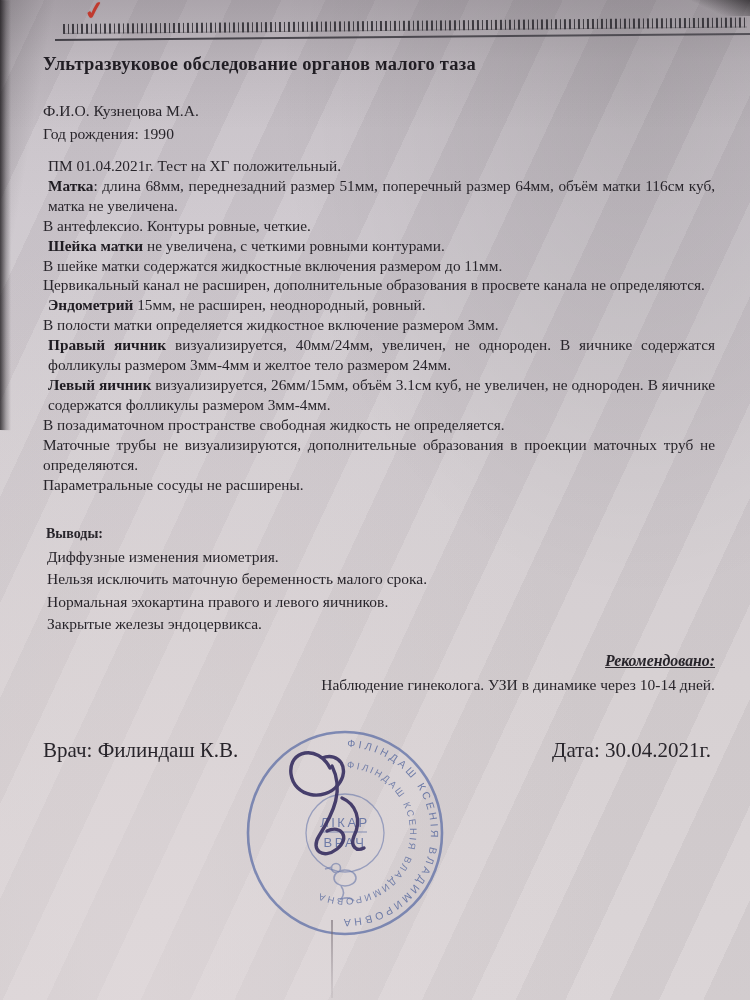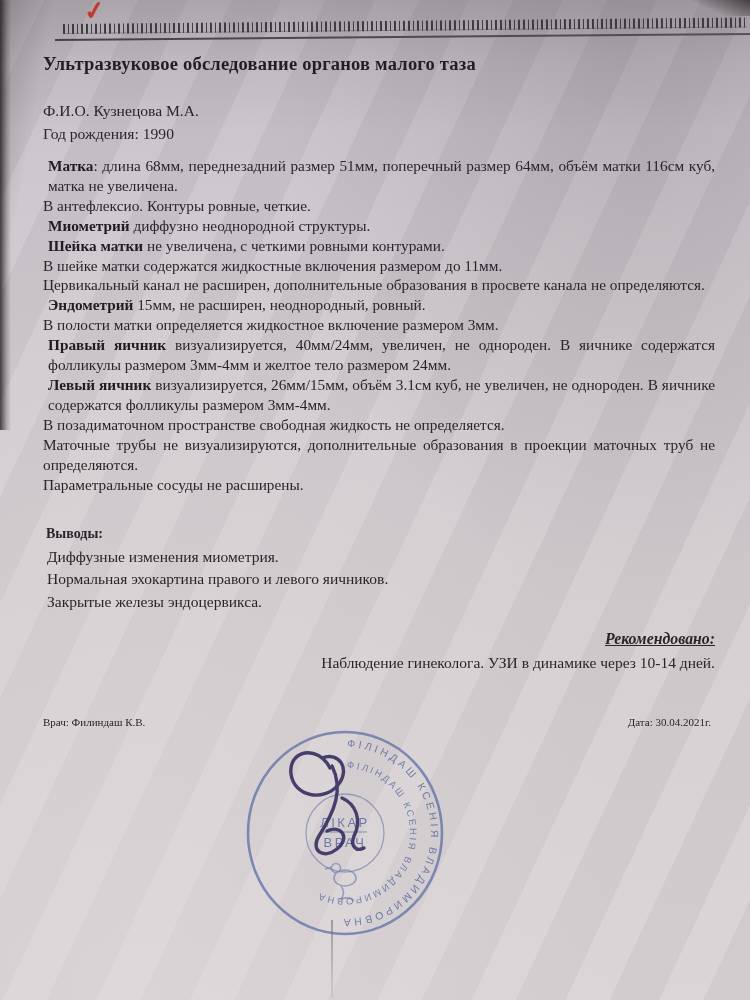--- a/index.html
+++ b/index.html
@@ -62,21 +62,21 @@
   .concl .head{margin:0;font-size:14px;font-weight:bold;padding-left:3px;}
   .concl p{margin:0;font-size:15.5px;line-height:22.4px;padding-left:4px;}
   .recs{margin-top:15px;text-align:right;}
   .recs .head{
     margin:0;font-size:15.8px;font-weight:bold;font-style:italic;
     text-decoration:underline;padding-left:2px;
   }
   .recs p{margin:2px 0 0;font-size:15.5px;line-height:22px;}
   .footer{
     margin-top:42px;display:flex;justify-content:space-between;
-    font-size:11px;padding-right:4px;
+    font-size:21px;padding-right:4px;
   }
   .stamp{position:absolute;left:243px;top:728px;width:204px;height:210px;opacity:0.88;}
   .sig{position:absolute;left:266px;top:736px;width:140px;height:152px;}
   .crease{
     position:absolute;left:331px;top:920px;width:2px;height:78px;
     background:linear-gradient(180deg, rgba(110,100,108,0.55), rgba(110,100,108,0.1));
   }
   .stamp text{fill:#4b5f99;}
   .arcO{font-size:10.5px;letter-spacing:3.1px;font-family:"Liberation Sans",sans-serif;}
   .arcI{font-size:9.5px;letter-spacing:2.2px;font-family:"Liberation Sans",sans-serif;}
@@ -94,38 +94,39 @@
 
   <div class="content">
     <h1>Ультразвуковое обследование органов малого таза</h1>
 
     <div class="patient">
       <p>Ф.И.О. Кузнецова М.А.</p>
       <p>Год рождения: 1990</p>
     </div>
 
     <div class="findings">
+      <p class="ind"><b></b><span>ПМ 01.04.2021г. Тест на ХГ положительный.</span></p>
       <p class="ind"><b>Матка</b><span>: длина 68мм, переднезадний размер 51мм, поперечный размер 64мм, объём матки 116см куб,  матка  не увеличена.</span></p>
       <p><b></b><span>В  антефлексио. Контуры  ровные, четкие.</span></p>
-      <p class="ind"><b>Миометрий</b><span> диффузно неоднородной структуры.</span></p>
       <p class="ind"><b>Шейка матки</b><span>  не увеличена, с четкими ровными контурами.</span></p>
       <p><b></b><span>В шейке матки содержатся  жидкостные включения размером  до 11мм.</span></p>
       <p><b></b><span>Цервикальный канал не расширен, дополнительные образования в просвете канала не определяются.</span></p>
       <p class="ind"><b>Эндометрий</b><span>  15мм, не расширен, неоднородный, ровный.</span></p>
       <p><b></b><span>В полости матки  определяется жидкостное  включение размером 3мм.</span></p>
       <p class="ind"><b>Правый  яичник</b><span>  визуализируется,  40мм/24мм,  увеличен,  не  однороден.  В  яичнике содержатся фолликулы размером 3мм-4мм и желтое тело размером 24мм.</span></p>
       <p class="ind"><b>Левый  яичник</b><span> визуализируется, 26мм/15мм, объём 3.1см куб, не увеличен, не однороден. В яичнике содержатся фолликулы размером 3мм-4мм.</span></p>
       <p><b></b><span>В позадиматочном пространстве свободная жидкость не определяется.</span></p>
       <p><b></b><span>Маточные трубы не визуализируются, дополнительные образования в проекции маточных труб не определяются.</span></p>
       <p><b></b><span>Параметральные сосуды не расширены.</span></p>
     </div>
 
     <div class="concl">
       <p class="head">Выводы:</p>
       <p>Диффузные изменения миометрия.</p>
+      <p>Нельзя исключить маточную беременность малого срока.</p>
       <p>Нормальная эхокартина  правого и левого яичников.</p>
       <p>Закрытые железы эндоцервикса.</p>
     </div>
 
     <div class="recs">
       <p class="head">Рекомендовано:</p>
       <p>Наблюдение гинеколога. УЗИ  в динамике через 10-14 дней.</p>
     </div>
 
     <div class="footer">

